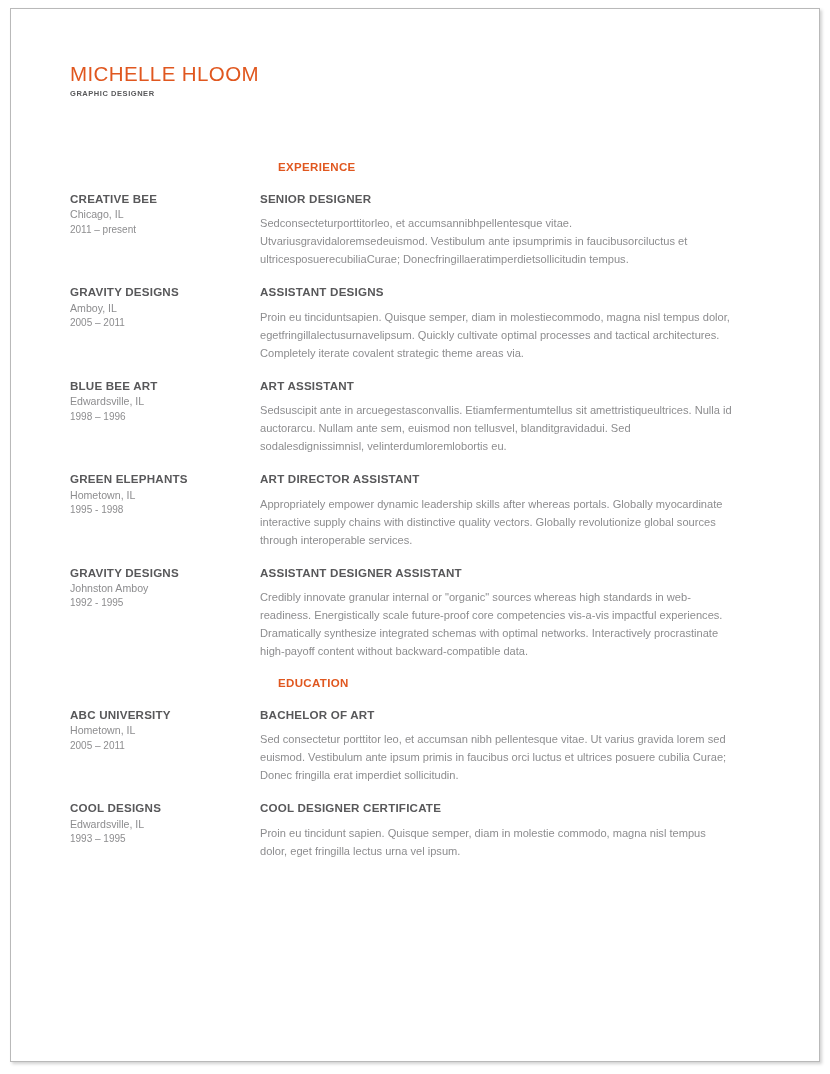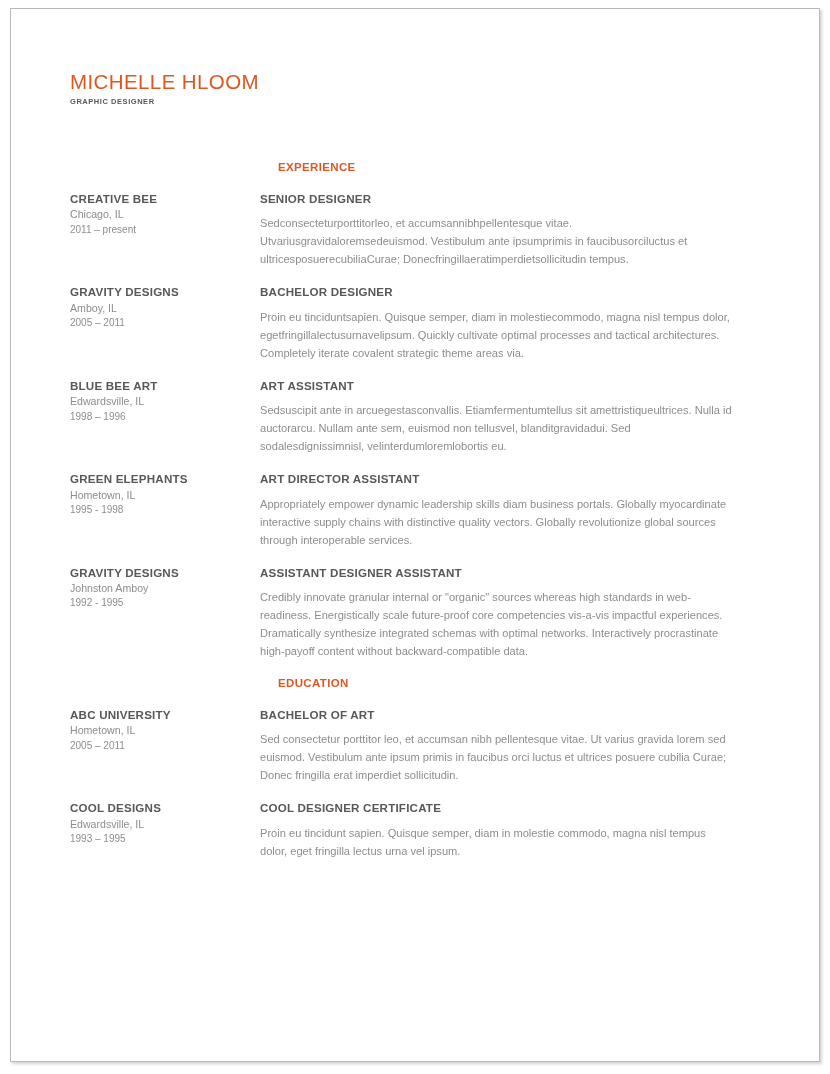--- a/index.html
+++ b/index.html
@@ -36,21 +36,21 @@
     top: 0;
     right: 0;
     bottom: 0;
     padding: 0;
   }
 
   
   .header {
     position: absolute;
     left: 59px;
-    top: 62px;
+    top: 54px;
     width: 620px;
   }
   .name {
     color: #e0571f;
     font-size: 20.5px;
     font-weight: 400;
     letter-spacing: 0.4px;
     line-height: 1.1;
     white-space: nowrap;
   }
@@ -168,21 +168,21 @@
 
         <div class="entry">
           <div class="col-left">
             <div class="org">GRAVITY DESIGNS</div>
             <div class="meta">
               <span>Amboy, IL</span>
               <span class="date">2005 – 2011</span>
             </div>
           </div>
           <div class="col-right">
-            <div class="role">BACHELOR DESIGNER</div>
+            <div class="role">ASSISTANT DESIGNS</div>
             <div class="desc">Proin eu tinciduntsapien. Quisque semper, diam in molestiecommodo, magna nisl tempus dolor, egetfringillalectusurnavelipsum. Quickly cultivate optimal processes and tactical architectures. Completely iterate covalent strategic theme areas via.</div>
           </div>
         </div>
 
         <div class="entry">
           <div class="col-left">
             <div class="org">BLUE BEE ART</div>
             <div class="meta">
               <span>Edwardsville, IL</span>
               <span class="date">1998 – 1996</span>
@@ -197,21 +197,21 @@
         <div class="entry">
           <div class="col-left">
             <div class="org">GREEN ELEPHANTS</div>
             <div class="meta">
               <span>Hometown, IL</span>
               <span class="date">1995 - 1998</span>
             </div>
           </div>
           <div class="col-right">
             <div class="role">ART DIRECTOR ASSISTANT</div>
-            <div class="desc wide">Appropriately empower dynamic leadership skills diam business portals. Globally myocardinate interactive supply chains with distinctive quality vectors. Globally revolutionize global sources through interoperable services.</div>
+            <div class="desc wide">Appropriately empower dynamic leadership skills after whereas portals. Globally myocardinate interactive supply chains with distinctive quality vectors. Globally revolutionize global sources through interoperable services.</div>
           </div>
         </div>
 
         <div class="entry">
           <div class="col-left">
             <div class="org">GRAVITY DESIGNS</div>
             <div class="meta">
               <span>Johnston Amboy</span>
               <span class="date">1992 - 1995</span>
             </div>

